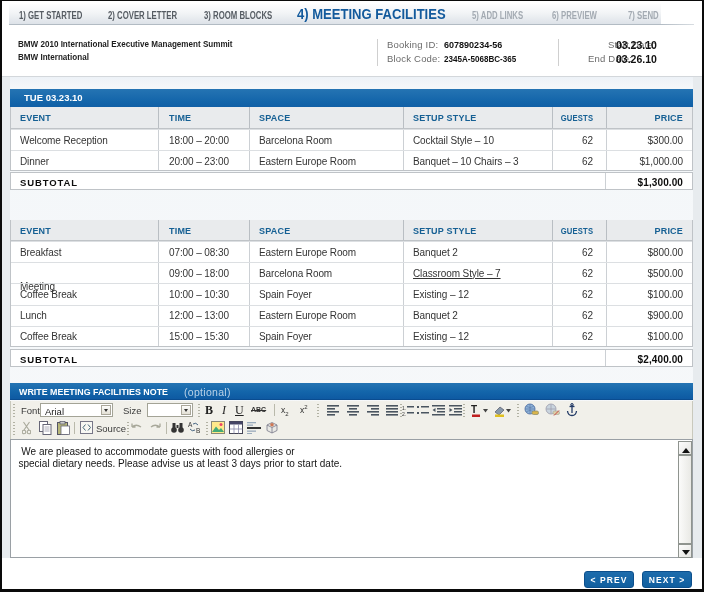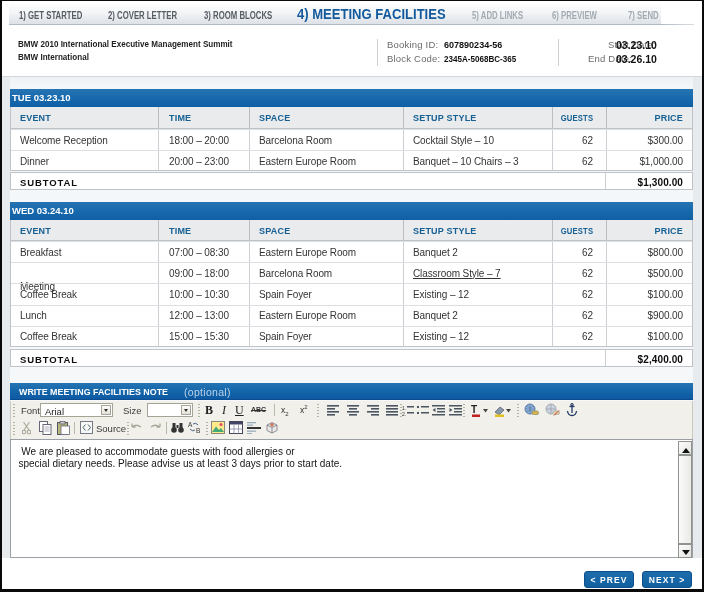--- a/index.html
+++ b/index.html
@@ -22,21 +22,21 @@
 .hval { position:absolute; font-size:9.5px; font-weight:bold; color:#111; white-space:nowrap; transform-origin:left top; }
 .vsep { position:absolute; width:1px; background:#cfcfcf; }
 
 
 #panel { position:absolute; left:2px; top:76px; width:700px; height:482px;
   border-top:1px solid #d3d7db; background:#e7ebee; }
 #panelinner { position:absolute; left:10px; top:77px; width:683px; height:481px;
   background:linear-gradient(180deg,#edf2f7 0%,#f4f7f9 10px,#f6f8fa 100%); }
 .dbar { position:absolute; left:0; width:683px; height:24px;
   background:linear-gradient(180deg,#2574b3 0%,#1365aa 55%,#0e5aa2 100%);
-  border-bottom:1px solid #0a4c90; color:#fff; font-size:9.5px; font-weight:bold; letter-spacing:0px; line-height:17px; padding-left:2px; }
+  border-bottom:1px solid #0a4c90; color:#fff; font-size:9.5px; font-weight:bold; letter-spacing:0px; line-height:17px; padding-left:14px; }
 .hrow { position:absolute; left:0; width:683px; height:22px; background:#e9ebed; border:1px solid #bfc3c7; border-top:none; }
 .hcell { position:absolute; top:5.5px; font-size:9px; font-weight:bold; color:#166094; letter-spacing:0.2px; }
 .body { position:absolute; left:0; width:683px; background:#fff; border:1px solid #bfc3c7; border-top:none; }
 .drow { position:absolute; left:0; width:681px; border-top:1px solid #dcdfe2; }
 .drow:first-child { border-top:none; }
 .dcell { position:absolute; font-size:10px; color:#343434; letter-spacing:-0.1px; white-space:nowrap; }
 .cl1 { left:9px; } .cl2 { left:158px; } .cl3 { left:248px; } .cl4 { left:402px; }
 .cr5 { right:99px; text-align:right; } .cr6 { right:9px; text-align:right; }
 .csep { position:absolute; top:0; bottom:0; width:1px; background:#ccd0d4; }
 .hsep { background:#b9bec3; }
@@ -142,21 +142,20 @@
       <span class="dcell cr5" style="top:4.5px;">62</span>
       <span class="dcell cr6" style="top:4.5px;">$1,000.00</span>
     </div>
   </div>
   <div class="sub" style="top:172px; left:10px;">
     <div class="sline"></div>
     <span class="lab">SUBTOTAL</span>
     <span class="val">$1,300.00</span>
   </div>
 
-  <div class="dbar" style="top:202px; left:10px;">WED 03.24.10</div>
   <div class="hrow" style="top:220px; left:10px; height:21px;">
     <div class="csep hsep" style="left:147px;"></div>
     <div class="csep hsep" style="left:238px;"></div>
     <div class="csep hsep" style="left:392px;"></div>
     <div class="csep hsep" style="left:541px;"></div>
     <div class="csep hsep" style="left:595px;"></div>
     <span class="hcell" style="left:9px;">EVENT</span>
     <span class="hcell" style="left:158px;">TIME</span>
     <span class="hcell" style="left:248px;">SPACE</span>
     <span class="hcell" style="left:402px;">SETUP STYLE</span>

